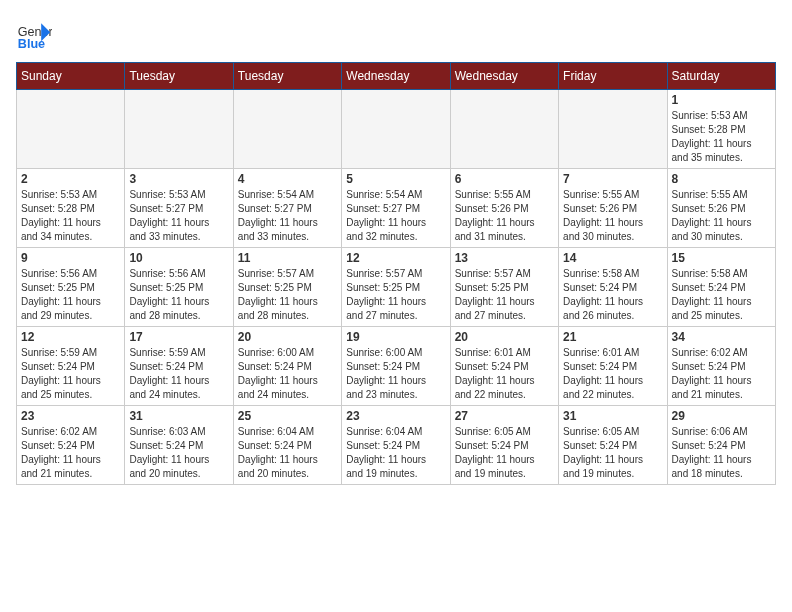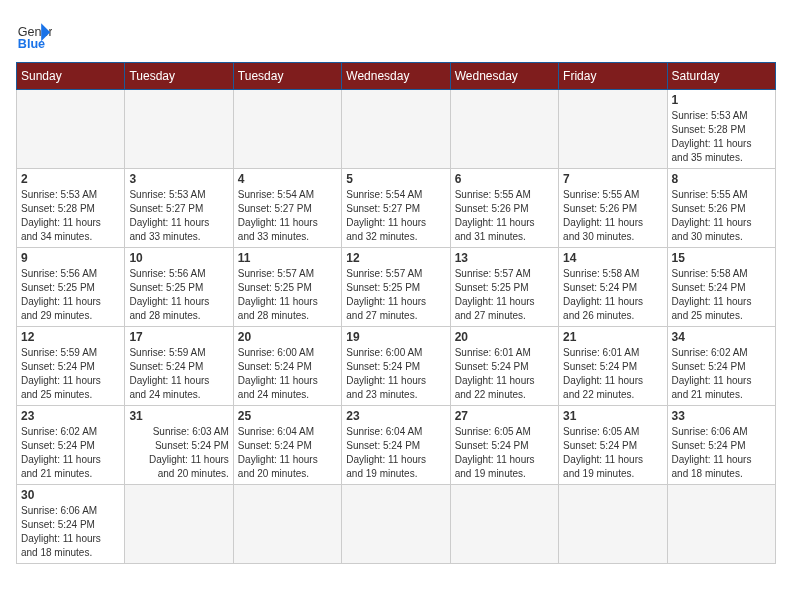--- a/index.html
+++ b/index.html
@@ -281,21 +281,21 @@
       <tr>
         <td>
           <span class="day-number">23</span>
           <div class="day-info" style="white-space: pre-line;">Sunrise: 6:02 AM
 Sunset: 5:24 PM
 Daylight: 11 hours
 and 21 minutes.</div>
         </td>
         <td>
           <span class="day-number">31</span>
-          <div class="day-info" style="white-space: pre-line; text-align: right;">Sunrise: 6:03 AM
+          <div class="day-info" style="white-space: pre-line;">Sunrise: 6:03 AM
 Sunset: 5:24 PM
 Daylight: 11 hours
 and 20 minutes.</div>
         </td>
         <td>
           <span class="day-number">25</span>
           <div class="day-info" style="white-space: pre-line;">Sunrise: 6:04 AM
 Sunset: 5:24 PM
 Daylight: 11 hours
 and 20 minutes.</div>
@@ -315,36 +315,21 @@
 and 19 minutes.</div>
         </td>
         <td>
           <span class="day-number">31</span>
           <div class="day-info" style="white-space: pre-line;">Sunrise: 6:05 AM
 Sunset: 5:24 PM
 Daylight: 11 hours
 and 19 minutes.</div>
         </td>
         <td>
-          <span class="day-number">33</span>
+          <span class="day-number">29</span>
           <div class="day-info" style="white-space: pre-line;">Sunrise: 6:06 AM
 Sunset: 5:24 PM
 Daylight: 11 hours
 and 18 minutes.</div>
         </td>
-      </tr>
-      <tr>
-        <td>
-          <span class="day-number">30</span>
-          <div class="day-info" style="white-space: pre-line;">Sunrise: 6:06 AM
-Sunset: 5:24 PM
-Daylight: 11 hours
-and 18 minutes.</div>
-        </td>
-        <td class="last-row"></td>
-        <td class="last-row"></td>
-        <td class="last-row"></td>
-        <td class="last-row"></td>
-        <td class="last-row"></td>
-        <td class="last-row"></td>
       </tr>
     </tbody>
 </table>
 
 </body></html>

